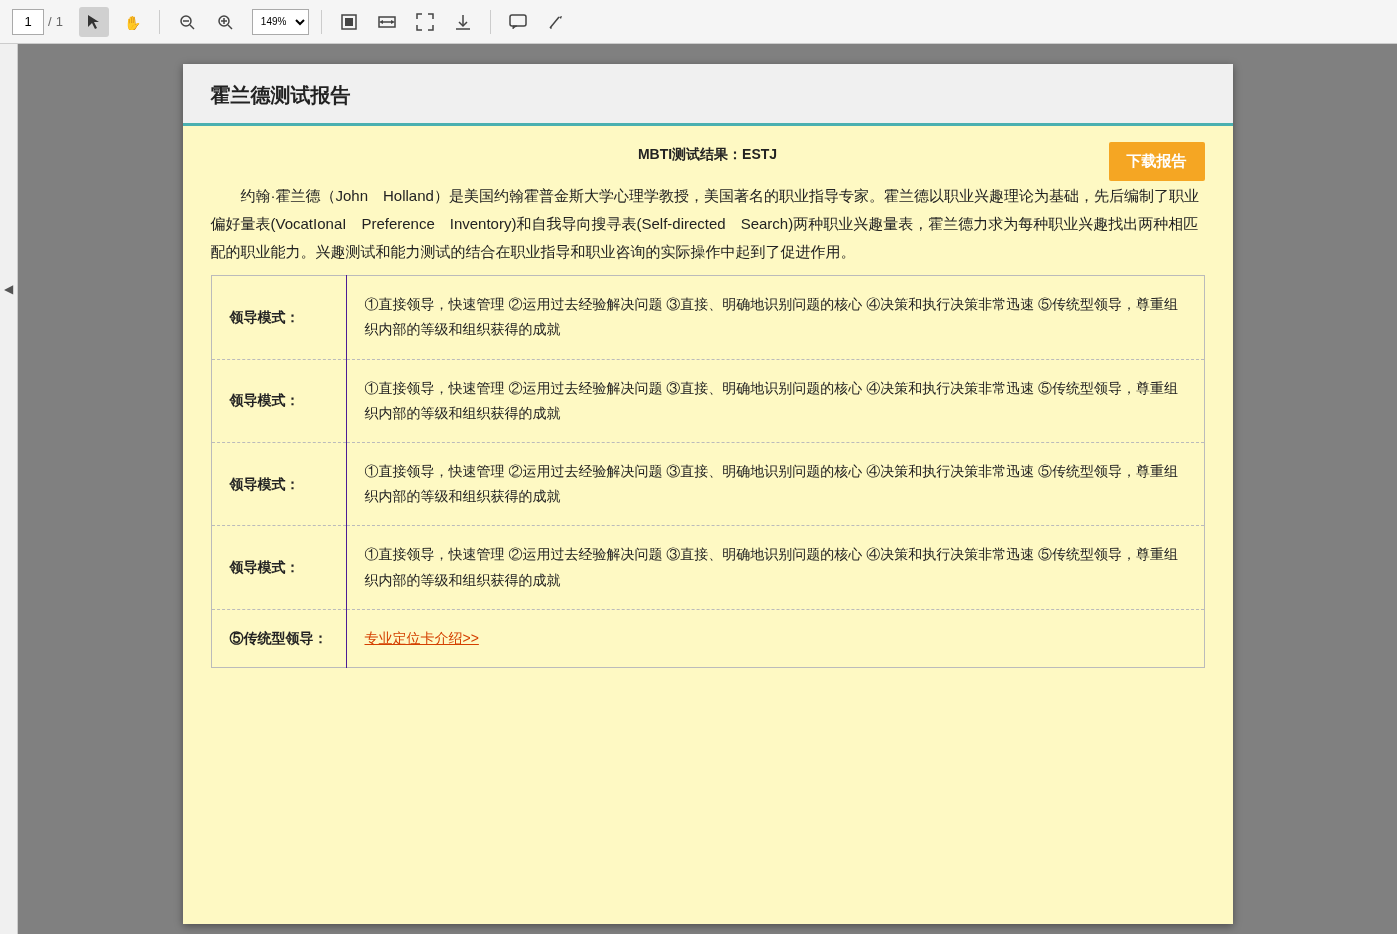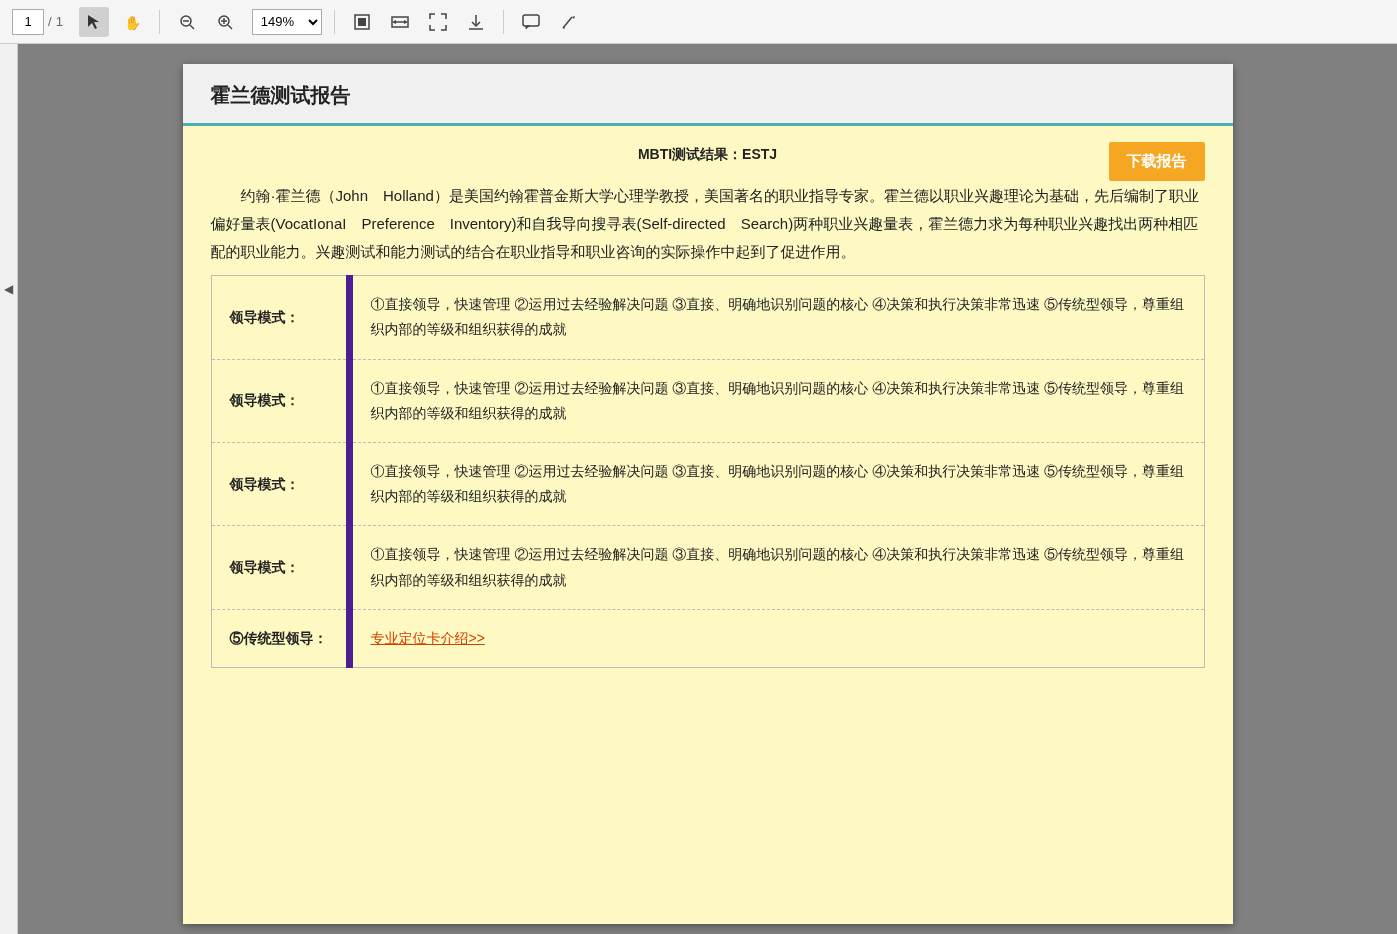--- a/index.html
+++ b/index.html
@@ -40,24 +40,24 @@
       color: #666;
       font-size: 13px;
     }
     .toolbar-zoom-group {
       display: flex;
       align-items: center;
       gap: 4px;
       margin-left: 4px;
     }
     .toolbar-zoom-select {
-      width: 70px;
+      width: 57px;
       height: 26px;
       border: 1px solid #aaa;
-      font-size: 13px;
+      font-size: 10px;
       background: white;
       padding: 0 4px;
     }
     .tb-btn {
       width: 30px;
       height: 30px;
       border: none;
       background: transparent;
       cursor: pointer;
       display: flex;
@@ -190,21 +190,21 @@
       vertical-align: top;
       font-size: 14px;
       line-height: 1.8;
       color: #222;
     }
     .report-table td:first-child {
       width: 110px;
       font-weight: bold;
       white-space: nowrap;
       vertical-align: middle;
-      border-right: 7px solid #4c1d95;
+      border-right: 1px solid #4c1d95;
     }
     .row-label {
       font-weight: bold;
       font-size: 14px;
     }
     .link-cell {
       color: #d44000;
       cursor: pointer;
     }
   </style>

